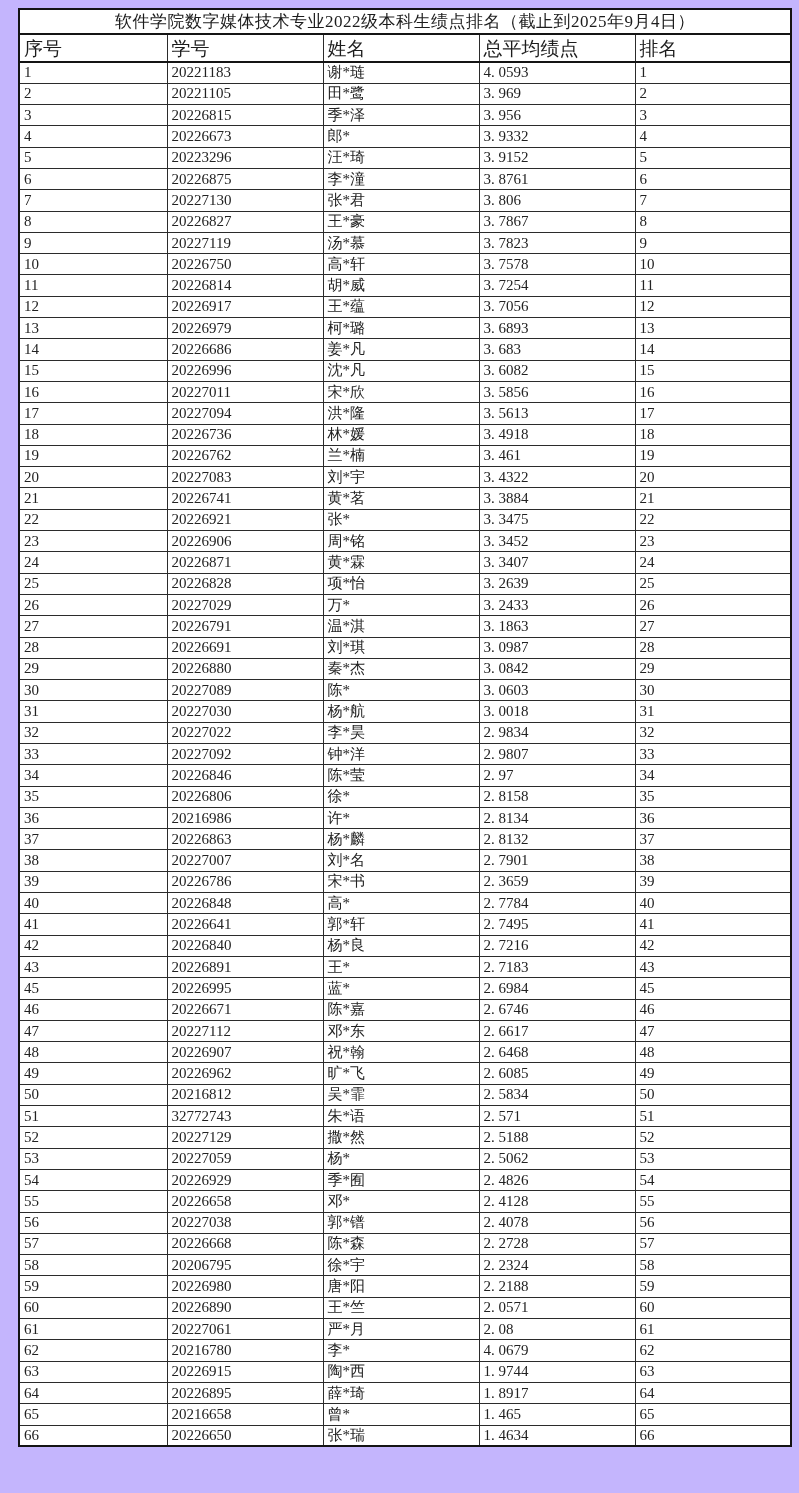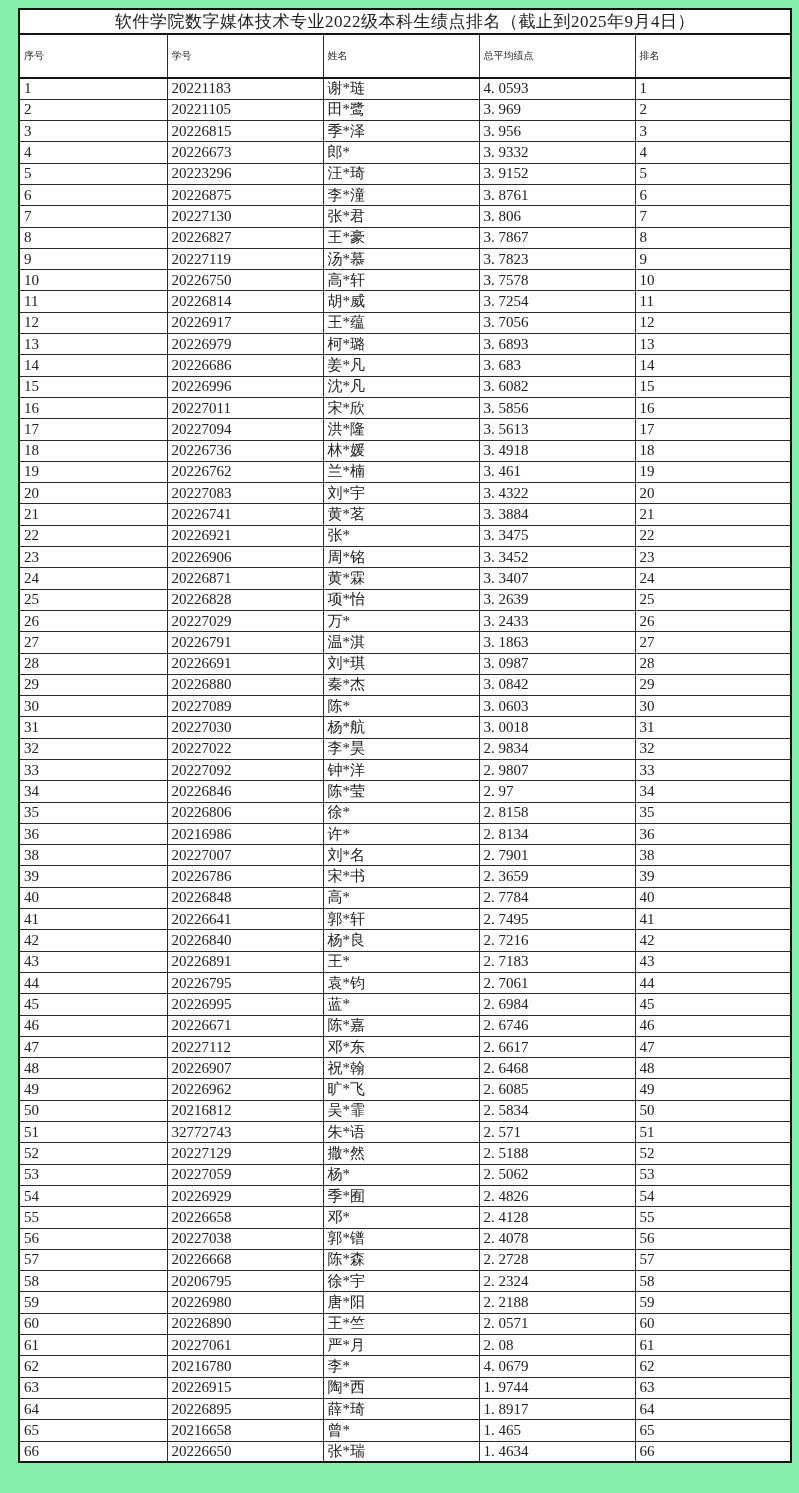--- a/index.html
+++ b/index.html
@@ -6,21 +6,21 @@
   html, body {
     width: 799px;
     background: #fbfbfb;
     font-family: "Liberation Serif", "DejaVu Serif", serif;
     color: #1c1c1c;
   }
   body { min-height: 1493px; }
   .page {
     width: 799px;
     height: 1493px;
-    background: #86efac;
+    background: #c4b5fd;
     position: relative;
   }
   table.gpa-table {
     position: absolute;
     left: 18px;
     top: 8px;
     width: 772px;
     border-collapse: collapse;
     table-layout: fixed;
     background: #fff;
@@ -37,22 +37,22 @@
     overflow: hidden;
   }
   .title-row th {
     text-align: center;
     font-size: 17px;
     height: 25px;
     border-bottom: 2px solid #141414;
     letter-spacing: 0.5px;
   }
   .header-row th {
-    height: 44px;
-    font-size: 10px;
+    height: 28px;
+    font-size: 19px;
     border-bottom: 2px solid #141414;
   }
   tbody tr { height: 21.3px; }
   tbody td { color: #222; }
 </style>
 </head>
 <body>
 
 <div class="page">
   <table class="gpa-table">
@@ -322,20 +322,27 @@
           <td>35</td>
         </tr>
         <tr>
           <td>36</td>
           <td>20216986</td>
           <td>许*</td>
           <td>2. 8134</td>
           <td>36</td>
         </tr>
         <tr>
+          <td>37</td>
+          <td>20226863</td>
+          <td>杨*麟</td>
+          <td>2. 8132</td>
+          <td>37</td>
+        </tr>
+        <tr>
           <td>38</td>
           <td>20227007</td>
           <td>刘*名</td>
           <td>2. 7901</td>
           <td>38</td>
         </tr>
         <tr>
           <td>39</td>
           <td>20226786</td>
           <td>宋*书</td>
@@ -364,27 +371,20 @@
           <td>42</td>
         </tr>
         <tr>
           <td>43</td>
           <td>20226891</td>
           <td>王*</td>
           <td>2. 7183</td>
           <td>43</td>
         </tr>
         <tr>
-          <td>44</td>
-          <td>20226795</td>
-          <td>袁*钧</td>
-          <td>2. 7061</td>
-          <td>44</td>
-        </tr>
-        <tr>
           <td>45</td>
           <td>20226995</td>
           <td>蓝*</td>
           <td>2. 6984</td>
           <td>45</td>
         </tr>
         <tr>
           <td>46</td>
           <td>20226671</td>
           <td>陈*嘉</td>

